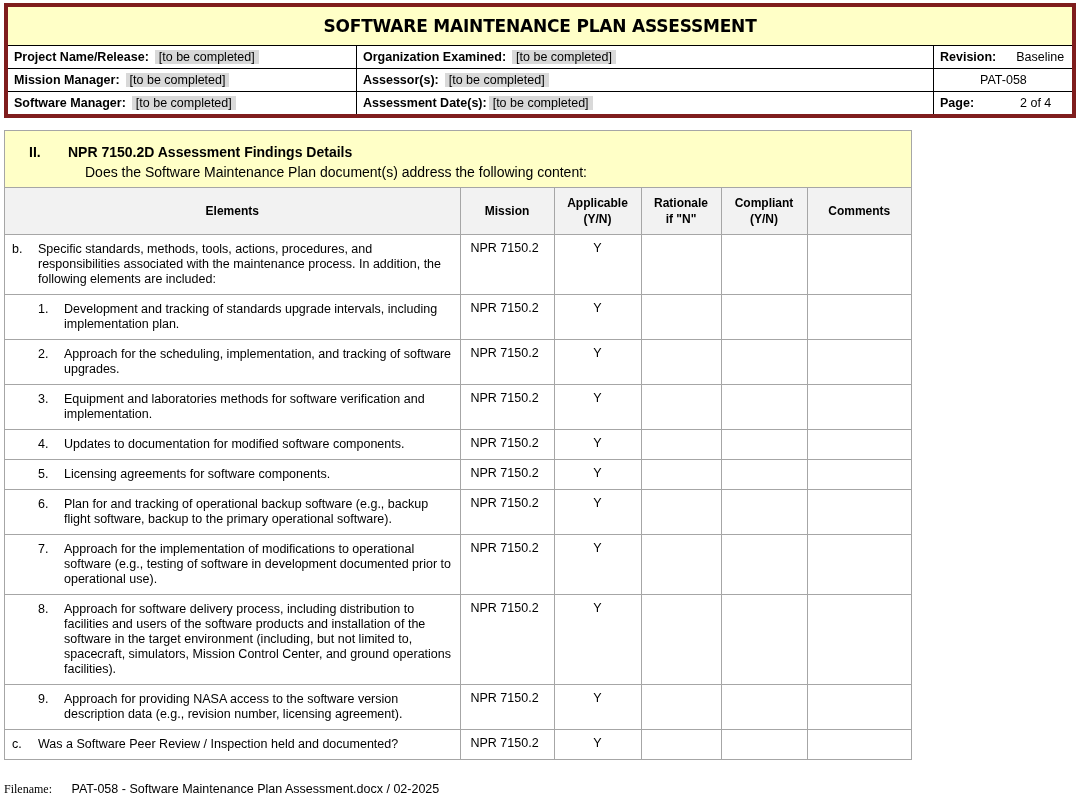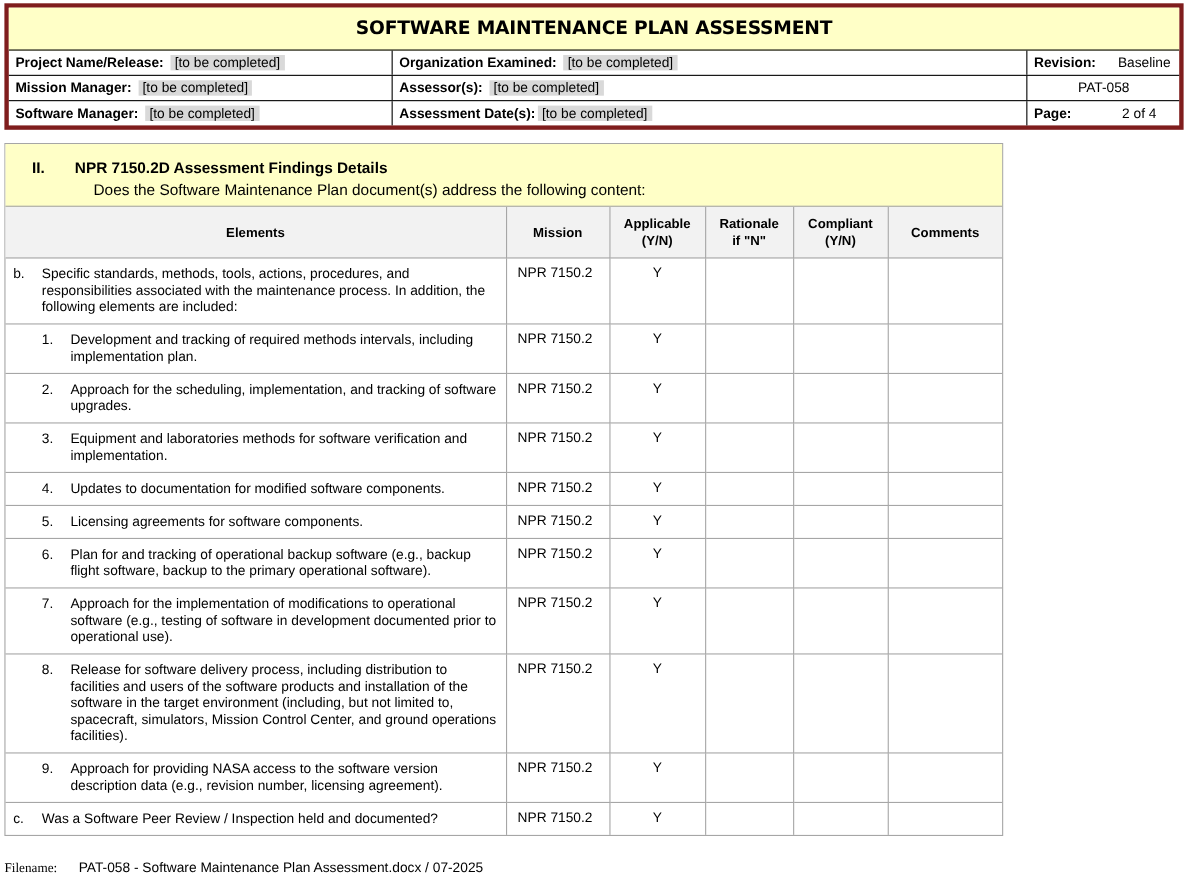--- a/index.html
+++ b/index.html
@@ -138,21 +138,21 @@
             <div class="el lvl0"><span class="mk">b.</span><span>Specific standards, methods, tools, actions, procedures, and responsibilities associated with the maintenance process.  In addition, the following elements are included:</span></div>
           </td>
           <td class="src">NPR 7150.2</td>
           <td class="app">Y</td>
           <td></td>
           <td></td>
           <td></td>
         </tr>
         <tr style="height: 44px;">
           <td>
-            <div class="el lvl1"><span class="mk">1.</span><span>Development and tracking of required methods intervals, including implementation plan.</span></div>
+            <div class="el lvl1"><span class="mk">1.</span><span>Development and tracking of standards upgrade intervals, including implementation plan.</span></div>
           </td>
           <td class="src">NPR 7150.2</td>
           <td class="app">Y</td>
           <td></td>
           <td></td>
           <td></td>
         </tr>
         <tr style="height: 43px;">
           <td>
             <div class="el lvl1"><span class="mk">2.</span><span>Approach for the scheduling, implementation, and tracking of software upgrades.</span></div>
@@ -208,21 +208,21 @@
             <div class="el lvl1"><span class="mk">7.</span><span>Approach for the implementation of modifications to operational software (e.g., testing of software in development documented prior to operational use).</span></div>
           </td>
           <td class="src">NPR 7150.2</td>
           <td class="app">Y</td>
           <td></td>
           <td></td>
           <td></td>
         </tr>
         <tr style="height: 89px;">
           <td>
-            <div class="el lvl1"><span class="mk">8.</span><span>Release for software delivery process, including distribution to facilities and users of the software products and installation of the software in the target environment (including, but not limited to, spacecraft, simulators, Mission Control Center, and ground operations facilities).</span></div>
+            <div class="el lvl1"><span class="mk">8.</span><span>Approach for software delivery process, including distribution to facilities and users of the software products and installation of the software in the target environment (including, but not limited to, spacecraft, simulators, Mission Control Center, and ground operations facilities).</span></div>
           </td>
           <td class="src">NPR 7150.2</td>
           <td class="app">Y</td>
           <td></td>
           <td></td>
           <td></td>
         </tr>
         <tr style="height: 44px;">
           <td>
             <div class="el lvl1"><span class="mk">9.</span><span>Approach for providing NASA access to the software version description data (e.g., revision number, licensing agreement).</span></div>
@@ -242,14 +242,14 @@
           <td></td>
           <td></td>
           <td></td>
         </tr>
       </tbody>
   </table>
 </div>
 
 <div class="footer">
   <span class="fl">Filename:</span>
-  <span>PAT-058 - Software Maintenance Plan Assessment.docx / 07-2025</span>
+  <span>PAT-058 - Software Maintenance Plan Assessment.docx / 02-2025</span>
 </div>
 
 </body></html>

